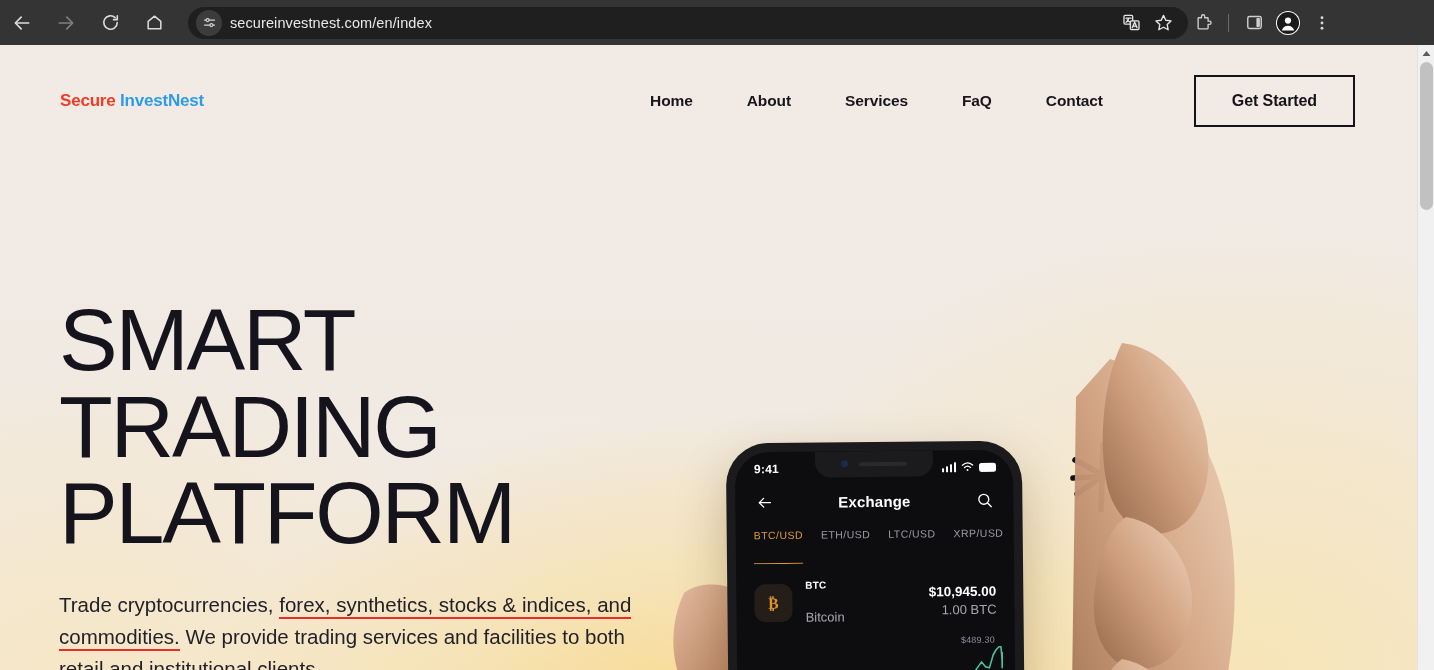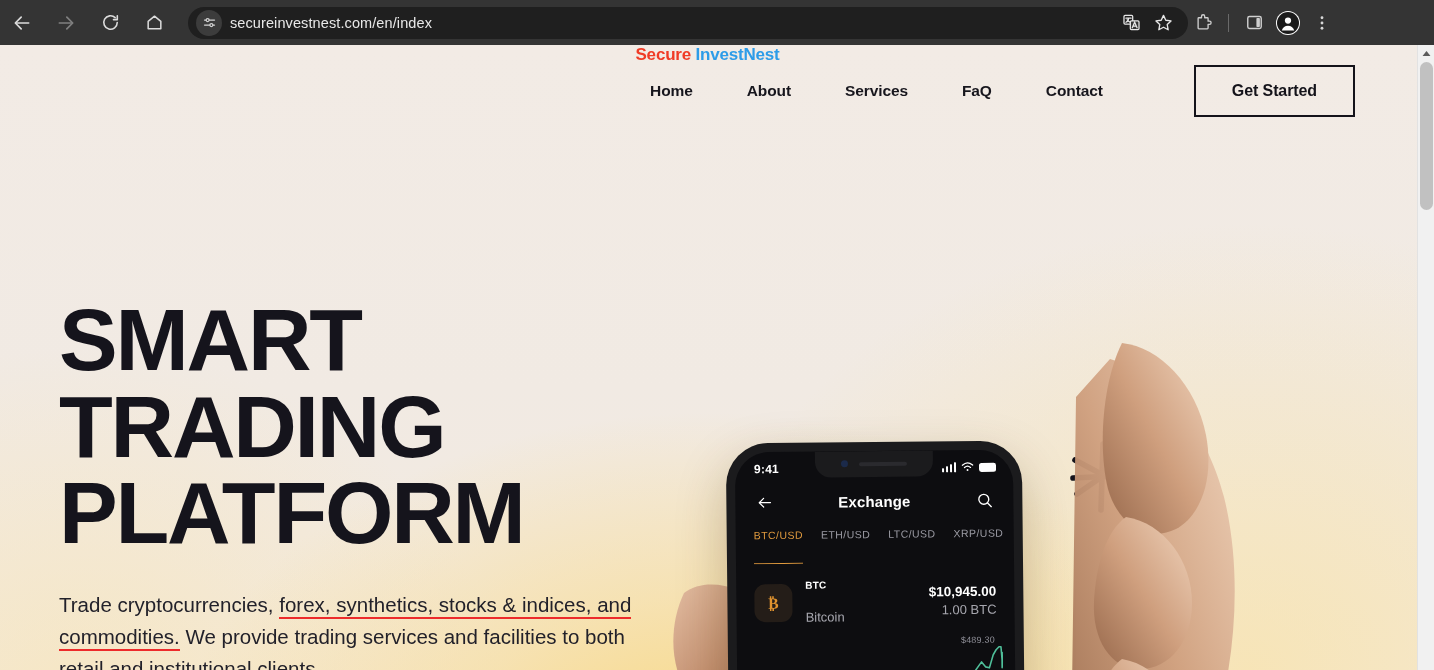--- a/index.html
+++ b/index.html
@@ -55,21 +55,21 @@
     background:
       radial-gradient(820px 560px at 50% 118%, rgba(249,213,116,.95) 0%, rgba(249,219,140,.55) 33%, rgba(243,233,222,0) 66%),
       radial-gradient(900px 720px at 88% 100%, rgba(250,224,150,.55) 0%, rgba(243,233,222,0) 62%),
       radial-gradient(700px 620px at 6% 108%, rgba(250,226,160,.45) 0%, rgba(243,233,222,0) 60%),
       linear-gradient(180deg,#f2ebe5 0%, #f1eae3 55%, #f3eadf 100%);
   }
 
   
   .site-header{
     position:absolute; top:0; left:0; width:1417px; height:112px;
-    display:flex; align-items:center; padding:0 62px 0 60px;flex-direction:column;
+    display:flex; align-items:center; padding:0 62px 0 60px;
   }
   .logo{ font-size:17px; font-weight:700; letter-spacing:-.2px; white-space:nowrap;
          font-family:"Liberation Sans", sans-serif; cursor:pointer;}
   .logo .s1{ color:#f03b26; }
   .logo .s2{ color:#2d9ce8; }
 
   .main-nav{ margin-left:auto; display:flex; align-items:center; gap:12px; }
   .nav-link{
     color:#17161d; font-size:15.5px; font-weight:700; text-decoration:none;
     padding:10px 21px; white-space:nowrap; cursor:pointer; letter-spacing:-.1px;
@@ -78,21 +78,21 @@
     margin-left:58px; border:2px solid #14131a; background:transparent;
     color:#14131a; font-size:16px; font-weight:700; letter-spacing:-.1px;
     padding:16px 36px; cursor:pointer; font-family:"Liberation Sans", sans-serif;
     white-space:nowrap; line-height:1;
   }
 
   
   .hero{ position:absolute; top:112px; left:0; width:1417px; height:513px; }
   .hero-copy{ position:absolute; left:59px; top:140px; width:640px; }
   .hero-title{
-    font-size:88px; line-height:.985; font-weight:700; color:#15141c;
+    font-size:88px; line-height:.985; font-weight:400; color:#15141c;
     letter-spacing:-2.2px; font-family:"Liberation Sans", sans-serif;
   }
   .hero-sub{
     margin-top:32px; font-size:20.5px; line-height:1.55; color:#22212a;
     max-width:575px; font-weight:400;
   }
   .u-red{
     border-bottom:2.5px solid #ed2b2b; padding-bottom:1px;
     box-decoration-break:clone; -webkit-box-decoration-break:clone;
   }

